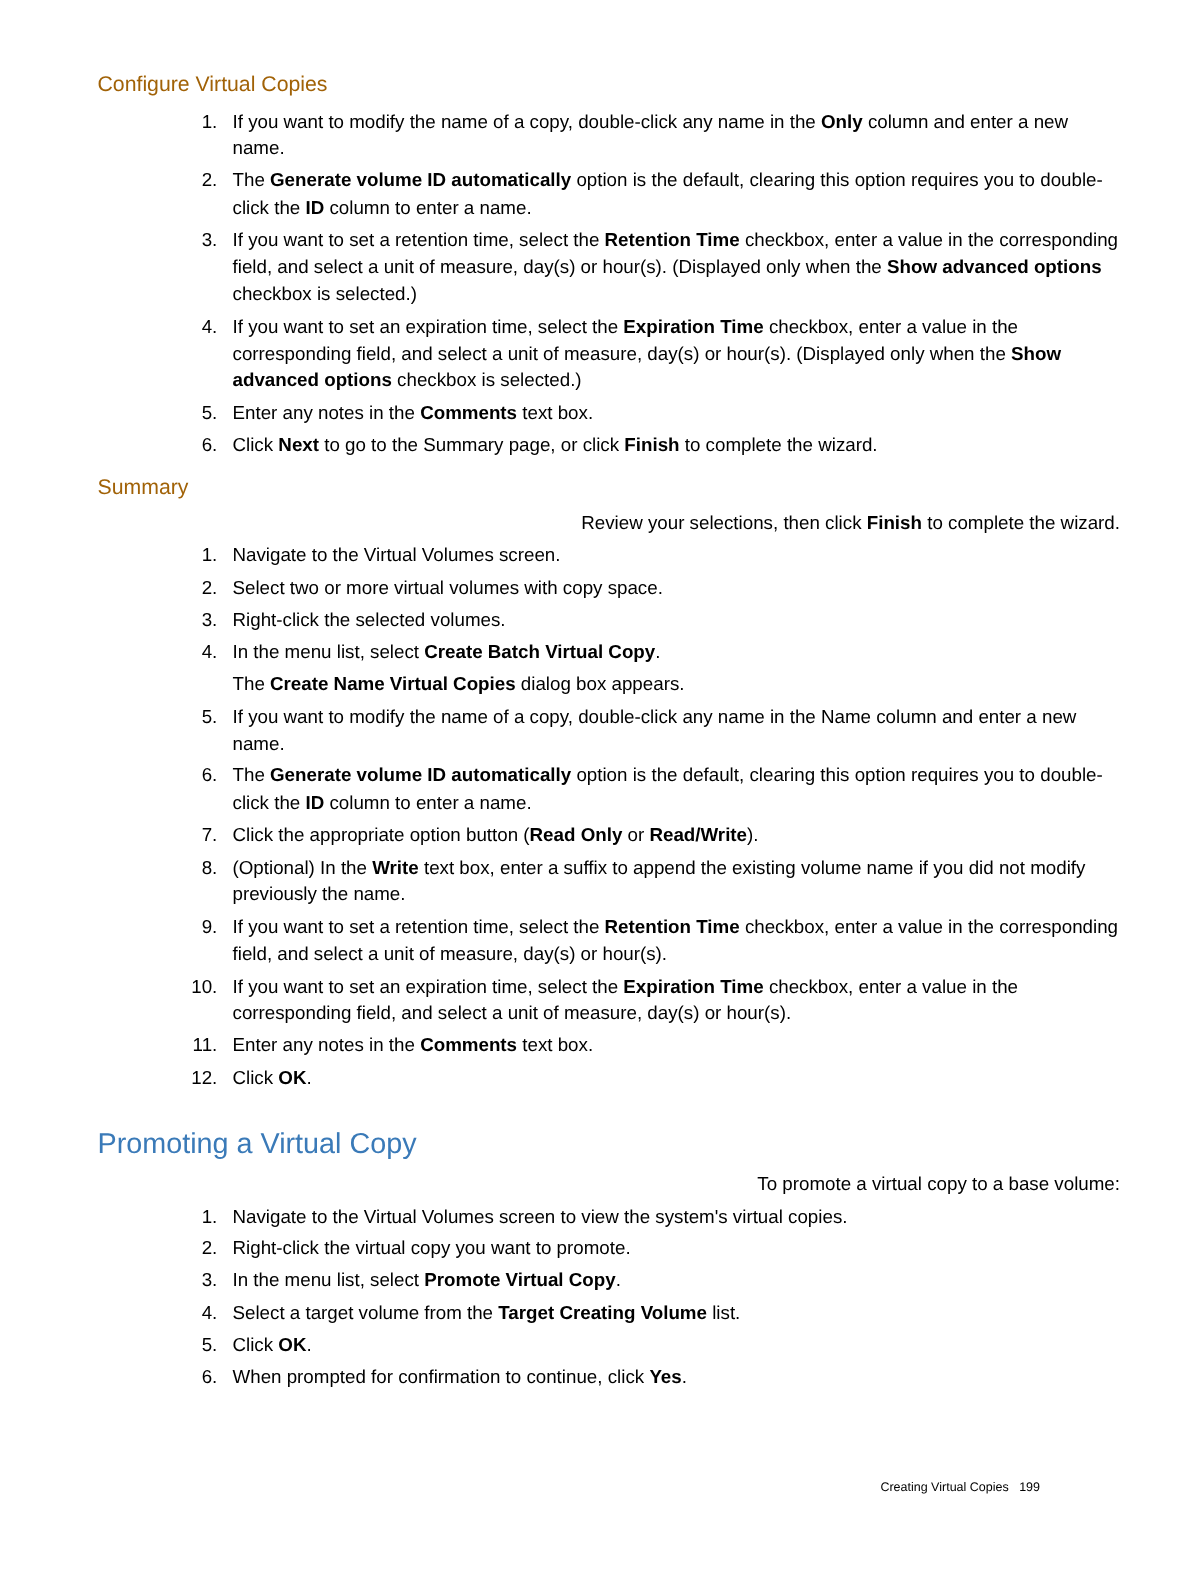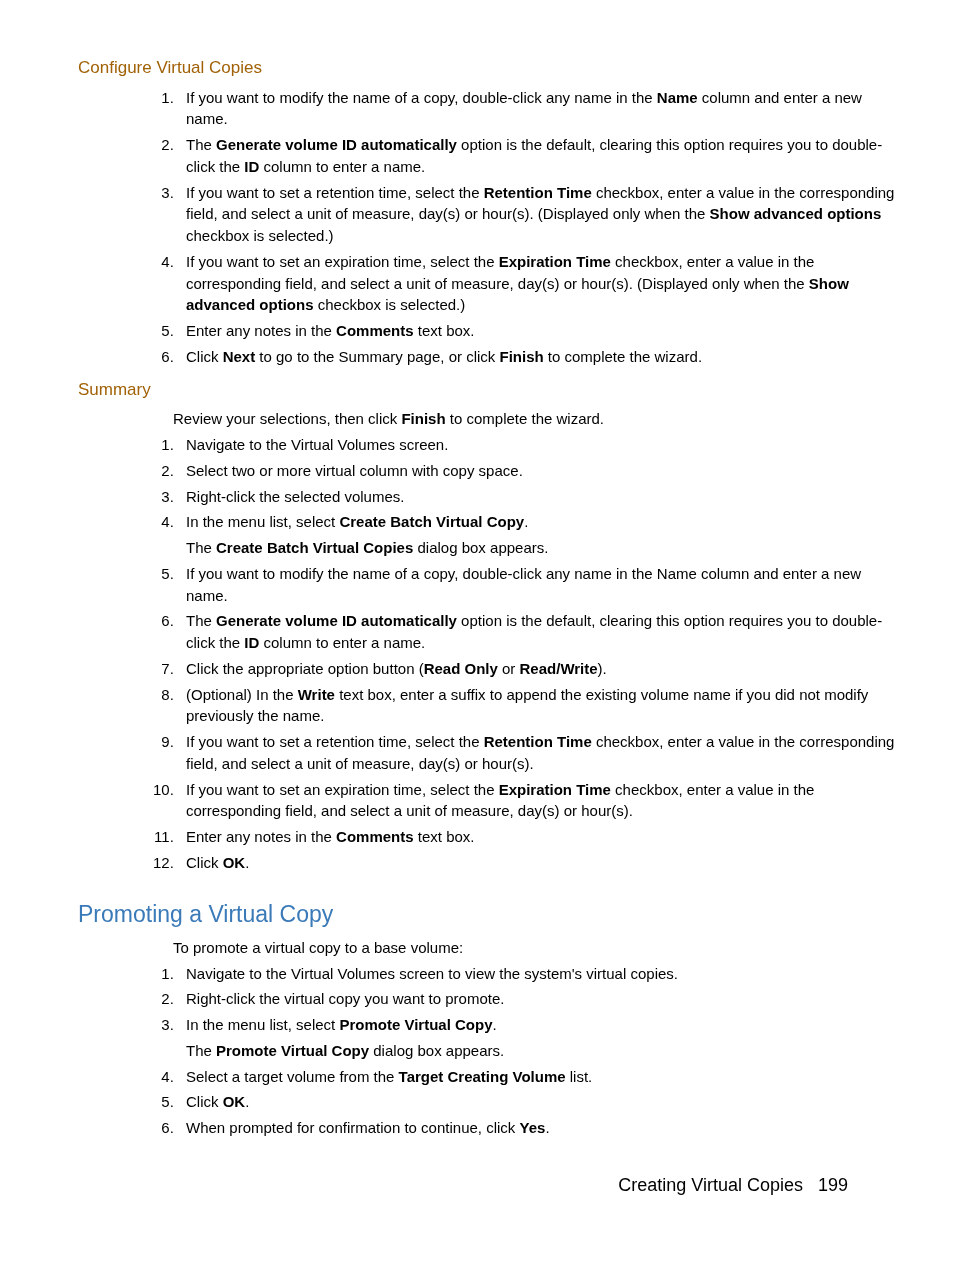--- a/index.html
+++ b/index.html
@@ -26,75 +26,76 @@
   }
   ol {
     margin: 4px 0 10px 90px;
     padding-left: 30px;
   }
   ol li {
     padding-left: 8px;
     margin-bottom: 4px;
   }
   .indent-p {
-    margin: 4px 0 4px 115px;
+    margin: 4px 0 4px 92px;
+    text-align: right;
   }
   .sub-p {
     margin-top: 4px;
   }
   b { font-weight: bold; }
   .footer {
     position: absolute;
     bottom: 38px;
-    right: 48px;
-    font-size: 18px;
+    right: 64px;
+    font-size: 10px;
   }
   .page-wrap {
     position: relative;
     min-height: 1180px;
   }
 </style>
 </head>
 <body>
 <div class="page-wrap">
 
 <div class="h3">Configure Virtual Copies</div>
 <ol>
-      <li>If you want to modify the name of a copy, double-click any name in the <b>Name</b> column and enter a new name.</li>
+      <li>If you want to modify the name of a copy, double-click any name in the <b>Only</b> column and enter a new name.</li>
       <li>The <b>Generate volume ID automatically</b> option is the default, clearing this option requires you to double-click the <b>ID</b> column to enter a name.</li>
       <li>If you want to set a retention time, select the <b>Retention Time</b> checkbox, enter a value in the corresponding field, and select a unit of measure, day(s) or hour(s). (Displayed only when the <b>Show advanced options</b> checkbox is selected.)</li>
       <li>If you want to set an expiration time, select the <b>Expiration Time</b> checkbox, enter a value in the corresponding field, and select a unit of measure, day(s) or hour(s). (Displayed only when the <b>Show advanced options</b> checkbox is selected.)</li>
       <li>Enter any notes in the <b>Comments</b> text box.</li>
       <li>Click <b>Next</b> to go to the Summary page, or click <b>Finish</b> to complete the wizard.</li>
     </ol>
 
 <div class="h3">Summary</div>
 <p class="indent-p">Review your selections, then click <b>Finish</b> to complete the wizard.</p>
 
 <ol>
       <li>Navigate to the Virtual Volumes screen.</li>
-      <li>Select two or more virtual column with copy space.</li>
+      <li>Select two or more virtual volumes with copy space.</li>
       <li>Right-click the selected volumes.</li>
-      <li>In the menu list, select <b>Create Batch Virtual Copy</b>.<div class="sub-p">The <b>Create Batch Virtual Copies</b> dialog box appears.</div></li>
+      <li>In the menu list, select <b>Create Batch Virtual Copy</b>.<div class="sub-p">The <b>Create Name Virtual Copies</b> dialog box appears.</div></li>
       <li>If you want to modify the name of a copy, double-click any name in the Name column and enter a new name.</li>
       <li>The <b>Generate volume ID automatically</b> option is the default, clearing this option requires you to double-click the <b>ID</b> column to enter a name.</li>
       <li>Click the appropriate option button (<b>Read Only</b> or <b>Read/Write</b>).</li>
       <li>(Optional) In the <b>Write</b> text box, enter a suffix to append the existing volume name if you did not modify previously the name.</li>
       <li>If you want to set a retention time, select the <b>Retention Time</b> checkbox, enter a value in the corresponding field, and select a unit of measure, day(s) or hour(s).</li>
       <li>If you want to set an expiration time, select the <b>Expiration Time</b> checkbox, enter a value in the corresponding field, and select a unit of measure, day(s) or hour(s).</li>
       <li>Enter any notes in the <b>Comments</b> text box.</li>
       <li>Click <b>OK</b>.</li>
     </ol>
 
 <div class="h2">Promoting a Virtual Copy</div>
 <p class="indent-p">To promote a virtual copy to a base volume:</p>
 <ol>
       <li>Navigate to the Virtual Volumes screen to view the system's virtual copies.</li>
       <li>Right-click the virtual copy you want to promote.</li>
-      <li>In the menu list, select <b>Promote Virtual Copy</b>.<div class="sub-p">The <b>Promote Virtual Copy</b> dialog box appears.</div></li>
+      <li>In the menu list, select <b>Promote Virtual Copy</b>.</li>
       <li>Select a target volume from the <b>Target Creating Volume</b> list.</li>
       <li>Click <b>OK</b>.</li>
       <li>When prompted for confirmation to continue, click <b>Yes</b>.</li>
     </ol>
 
 <div class="footer">
   <span>Creating Virtual Copies</span>&nbsp;&nbsp;&nbsp;<span>199</span>
 </div>
 
 </div>

